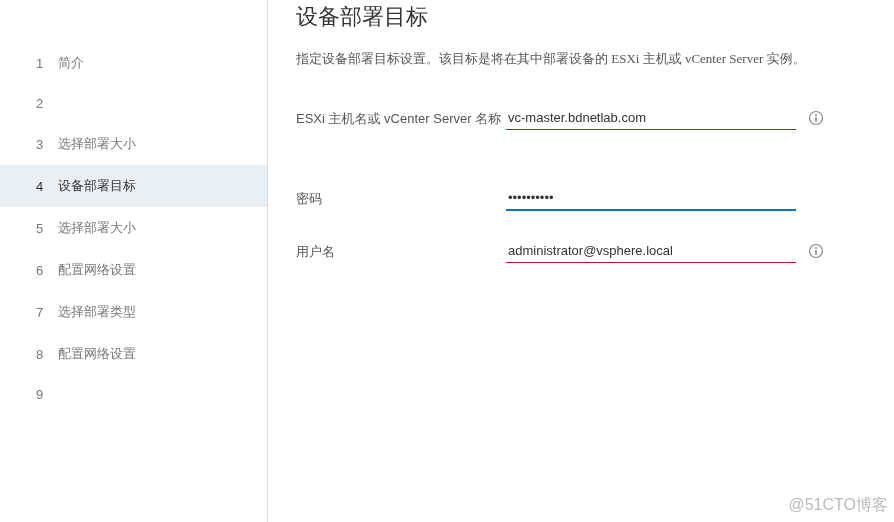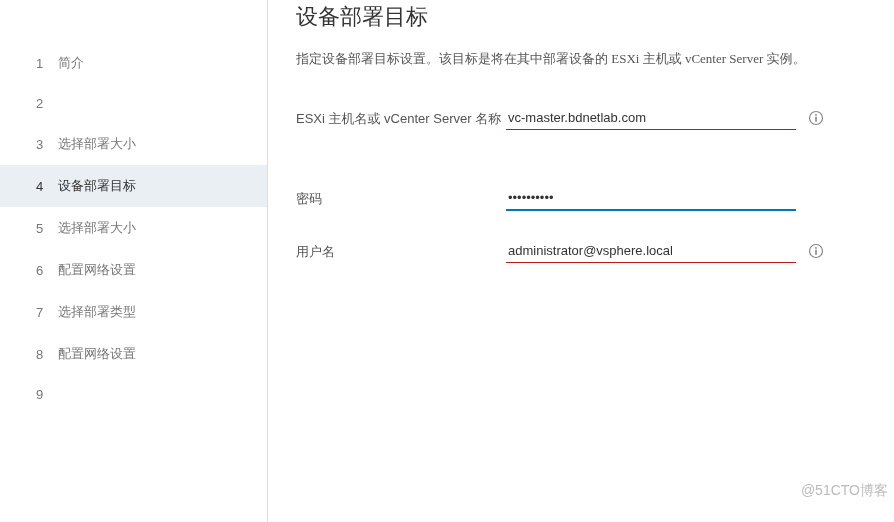--- a/index.html
+++ b/index.html
@@ -82,22 +82,22 @@
       border-bottom: 2px solid #0079b8;
     }
     .info-icon {
       margin-left: 12px;
       flex-shrink: 0;
     }
     .info-icon svg { display: block; }
     .watermark {
       position: absolute;
       right: 6px;
-      bottom: 22px;
-      font-size: 14px;
+      bottom: 6px;
+      font-size: 16px;
       color: #bbb;
     }
   </style>
 </head>
 <body>
 
 <div class="container">
   <div class="sidebar">
     <div class="step">
       <span class="num">1</span>

